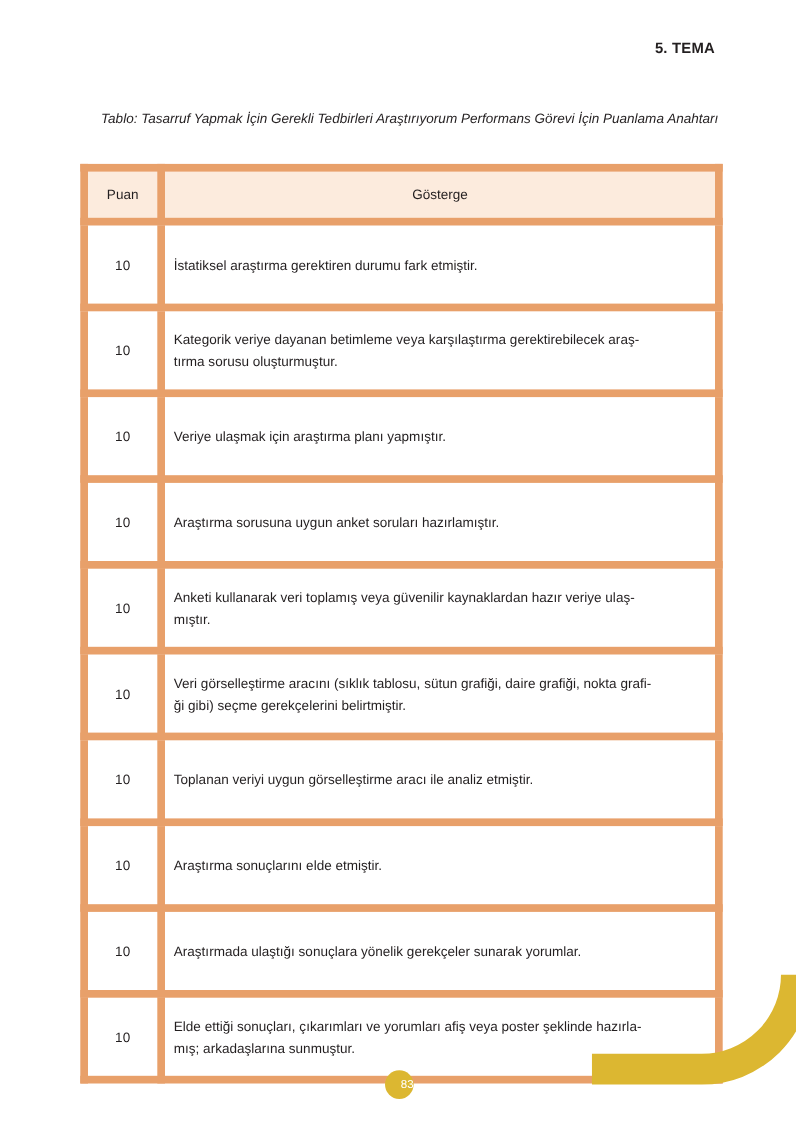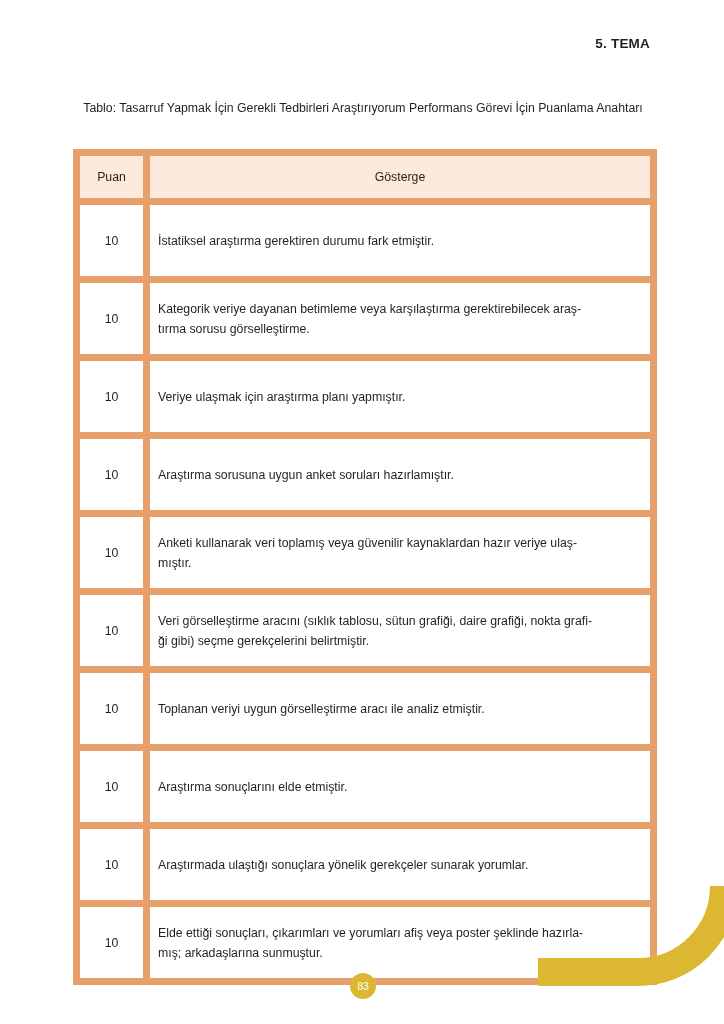--- a/index.html
+++ b/index.html
@@ -40,21 +40,22 @@
 
   
   .table-caption {
     position: absolute;
     top: 98px;
     left: 73px;
     width: 580px;
     font-size: 12.3px;
     line-height: 21px;
     color: #231f20;
-    text-align: center;
+    text-align: right;
+    font-style: italic;
   }
 
   
   .score-table {
     position: absolute;
     left: 73px;
     top: 149px;
     width: 577px;
     border-collapse: collapse;
     table-layout: fixed;
@@ -100,21 +101,21 @@
     position: absolute;
     left: 350px;
     top: 973px;
     width: 26px;
     height: 26px;
     border-radius: 50%;
     background: #dcb731;
     color: #ffffff;
     font-size: 10.5px;
     line-height: 26px;
-    text-align: center;
+    text-align: right;
     font-weight: normal;
   }
 
   
   .corner-arc {
     position: absolute;
     right: -62px;
     bottom: -62px;
     width: 200px;
     height: 200px;
@@ -146,21 +147,21 @@
         <tr>
           <td class="cell-score" style="border-color: rgb(232, 160, 106);">10</td>
           <td class="cell-desc" style="border-color: rgb(232, 160, 106);">
             <span class="line">İstatiksel araştırma gerektiren durumu fark etmiştir.</span>
           </td>
         </tr>
         <tr>
           <td class="cell-score" style="border-color: rgb(232, 160, 106);">10</td>
           <td class="cell-desc" style="border-color: rgb(232, 160, 106);">
             <span class="line">Kategorik veriye dayanan betimleme veya karşılaştırma gerektirebilecek araş-</span>
-            <span class="line">tırma sorusu görselleştirme.</span>
+            <span class="line">tırma sorusu oluşturmuştur.</span>
           </td>
         </tr>
         <tr>
           <td class="cell-score" style="border-color: rgb(232, 160, 106);">10</td>
           <td class="cell-desc" style="border-color: rgb(232, 160, 106);">
             <span class="line">Veriye ulaşmak için araştırma planı yapmıştır.</span>
           </td>
         </tr>
         <tr>
           <td class="cell-score" style="border-color: rgb(232, 160, 106);">10</td>

